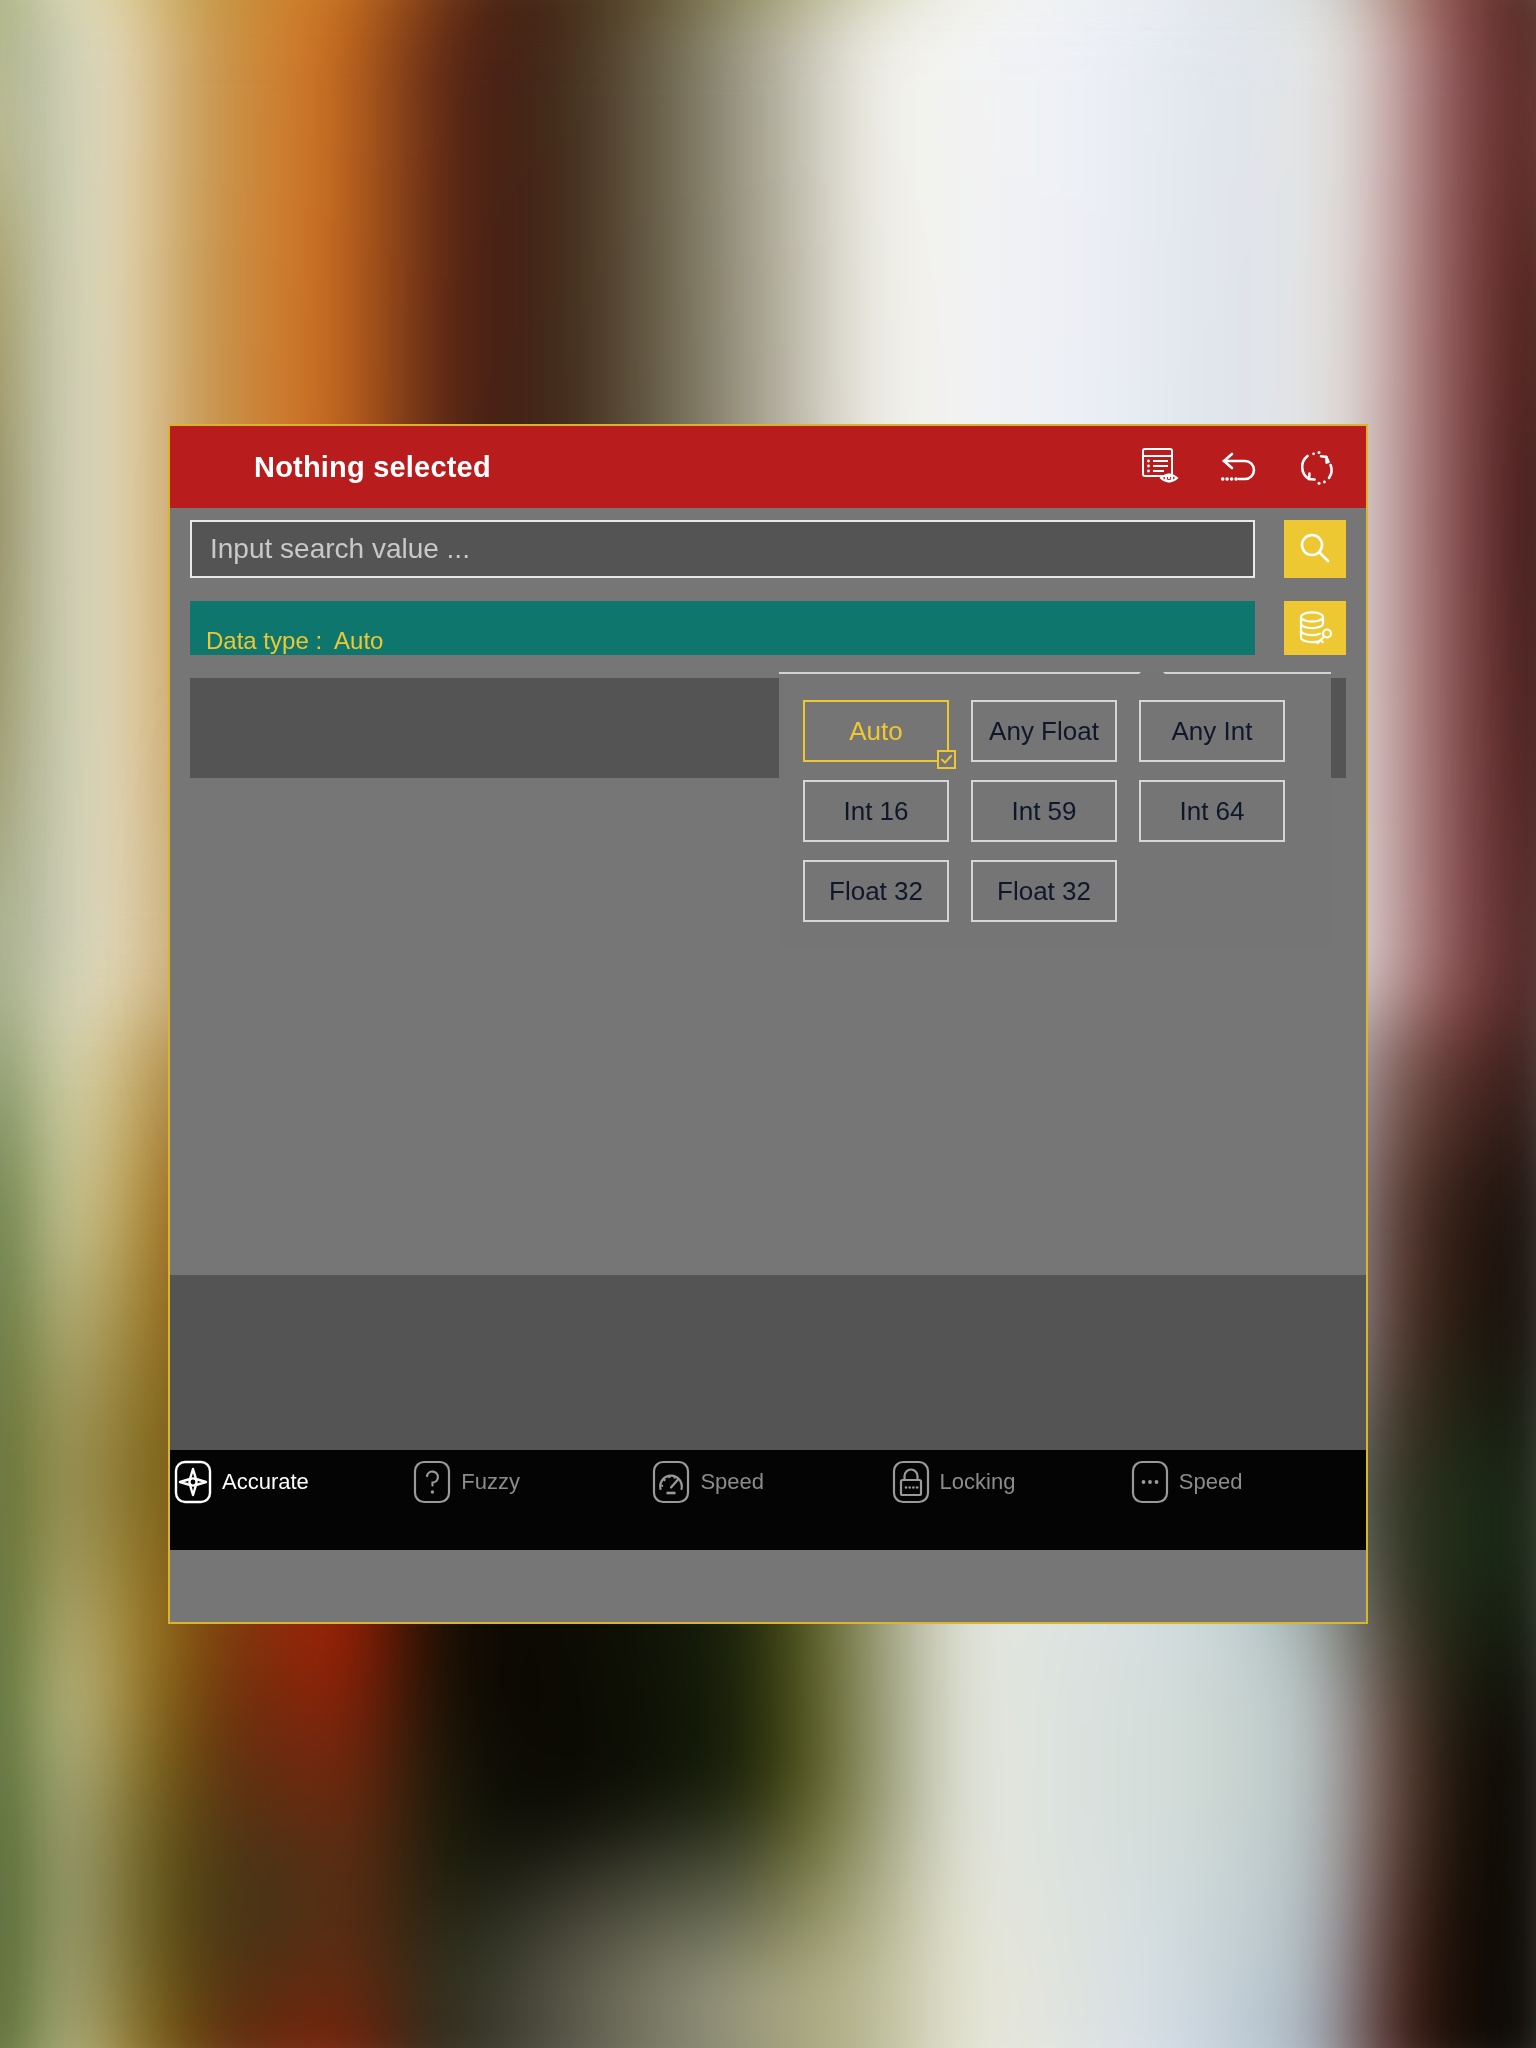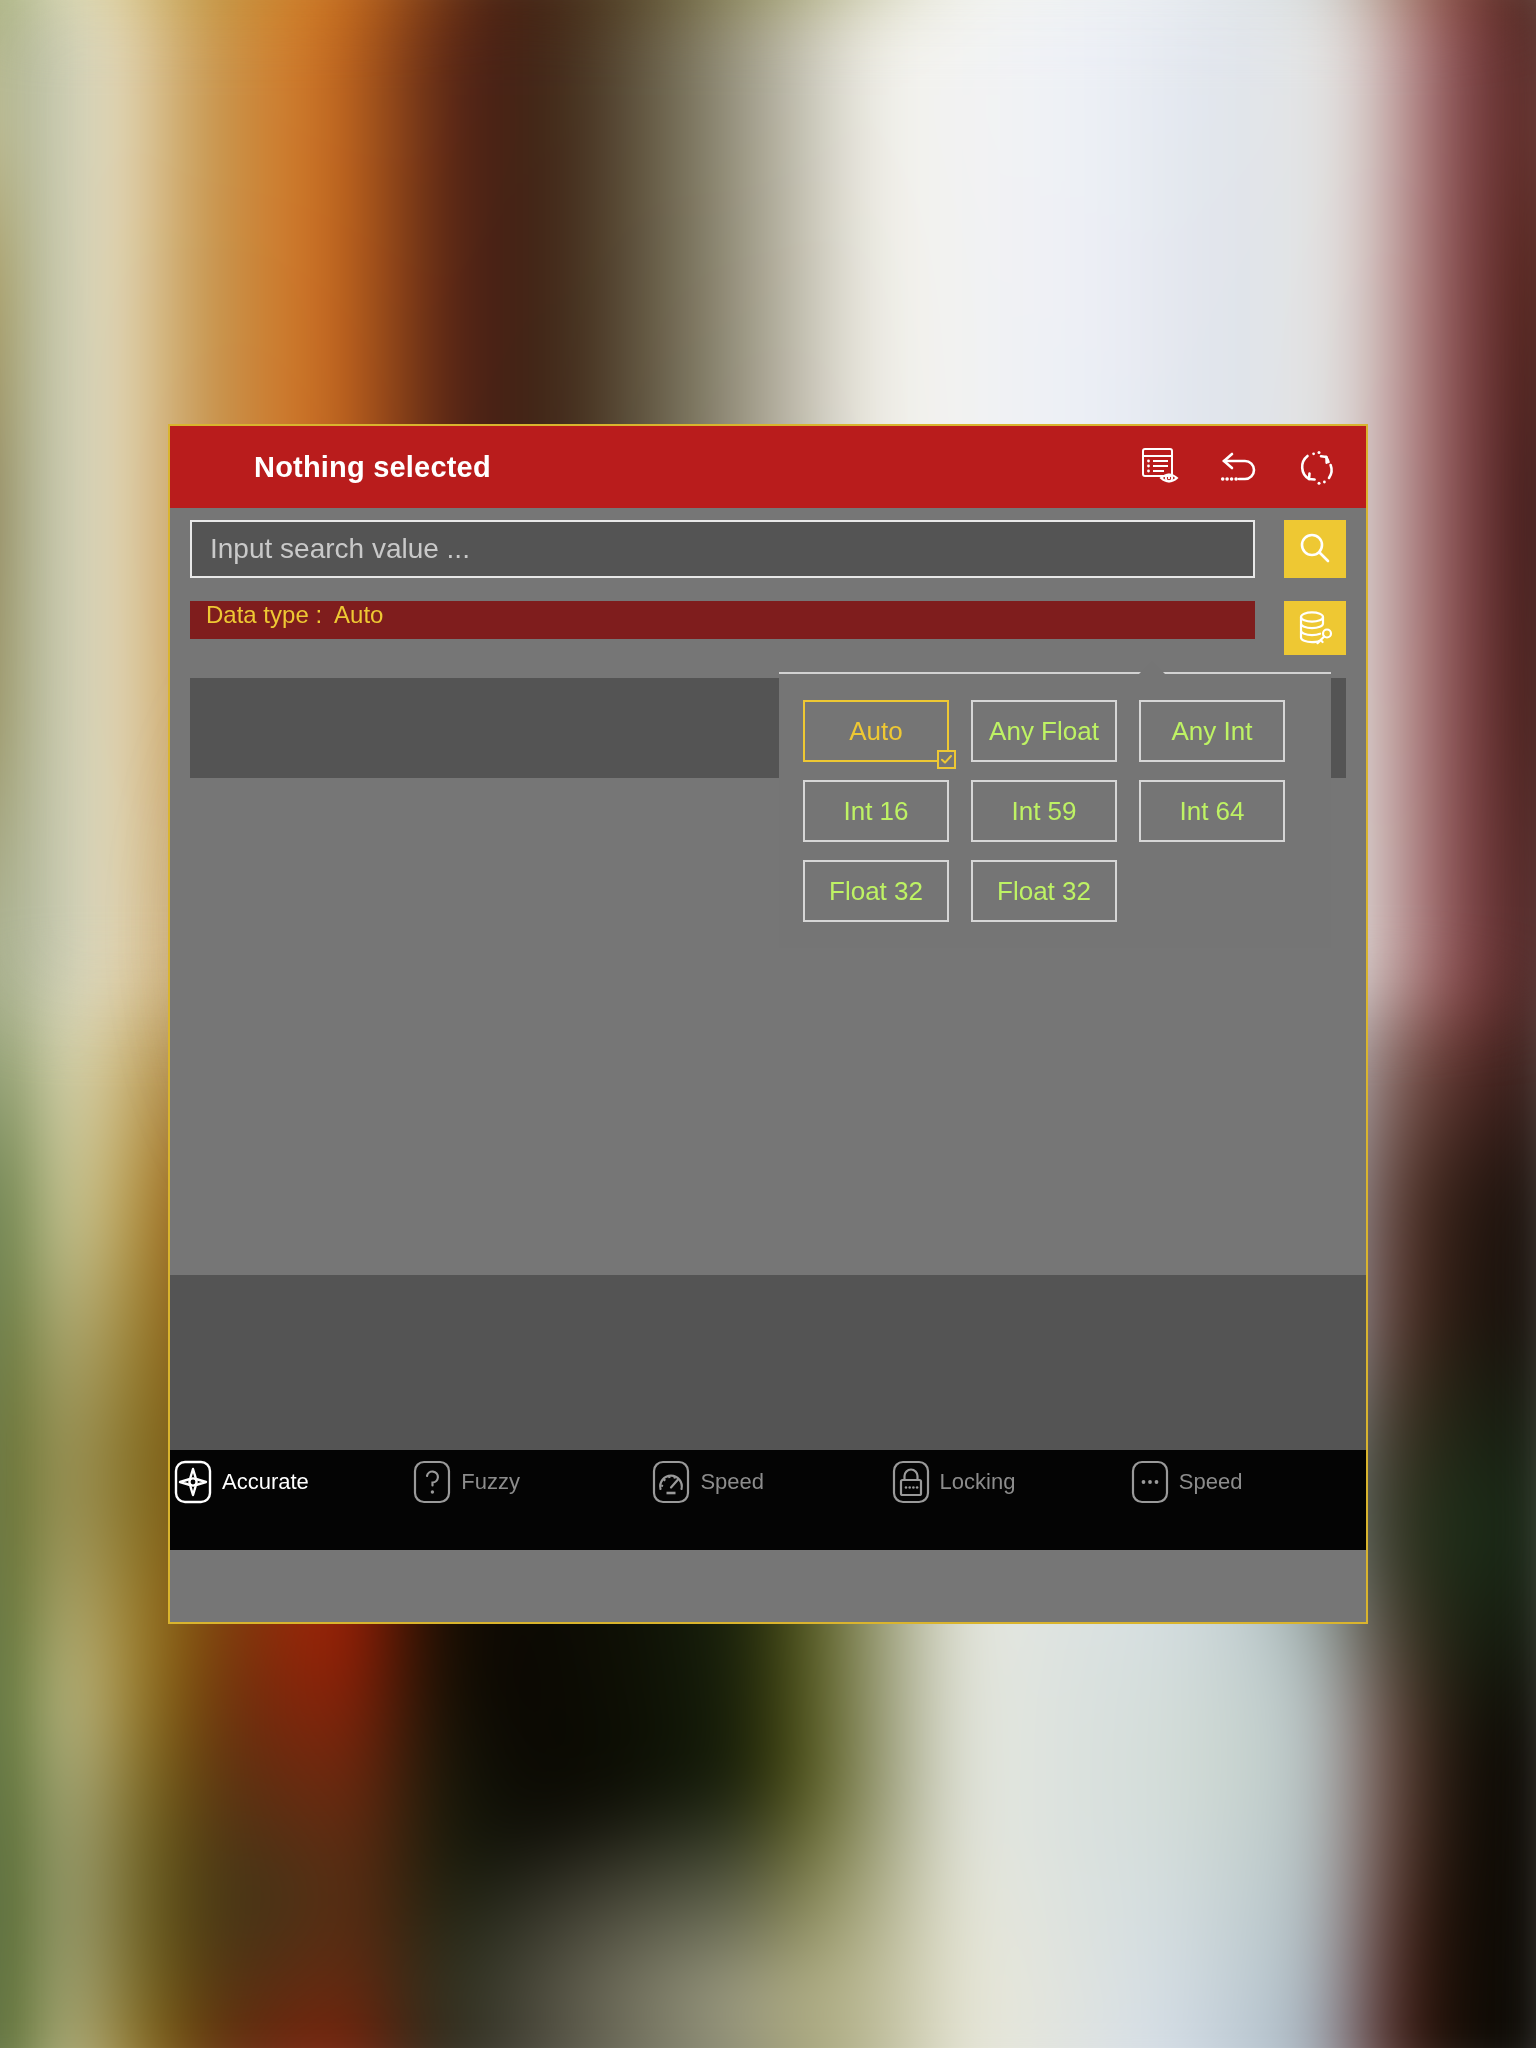--- a/index.html
+++ b/index.html
@@ -137,24 +137,24 @@
     background: #eec833;
     display: flex;
     align-items: center;
     justify-content: center;
     position: relative;
   }
   .sq-btn svg { width: 40px; height: 40px; display: block; }
 
   .datatype-field {
     flex: 1;
-    height: 38px;
-    background: #7f1d1d;
-    display: flex;
-    align-items: flex-start;
+    height: 54px;
+    background: #0f766e;
+    display: flex;
+    align-items: flex-end;
     padding: 0 16px;
   }
   .datatype-field .dt-label {
     color: #eec833;
     font-size: 24px;
   }
   .dt-btn {
     width: 62px;
     height: 54px;
     background: #eec833;
@@ -232,21 +232,21 @@
   }
   .opt-grid {
     display: flex;
     flex-wrap: wrap;
     gap: 18px 22px;
   }
   .opt {
     width: 146px;
     height: 62px;
     border: 2px solid #d6d6d6;
-    color: #bef264;
+    color: #0f172a;
     font-size: 26px;
     display: flex;
     align-items: center;
     justify-content: center;
     position: relative;
     background: transparent;
   }
   .opt.selected {
     border-color: #eec833;
     color: #eec833;

